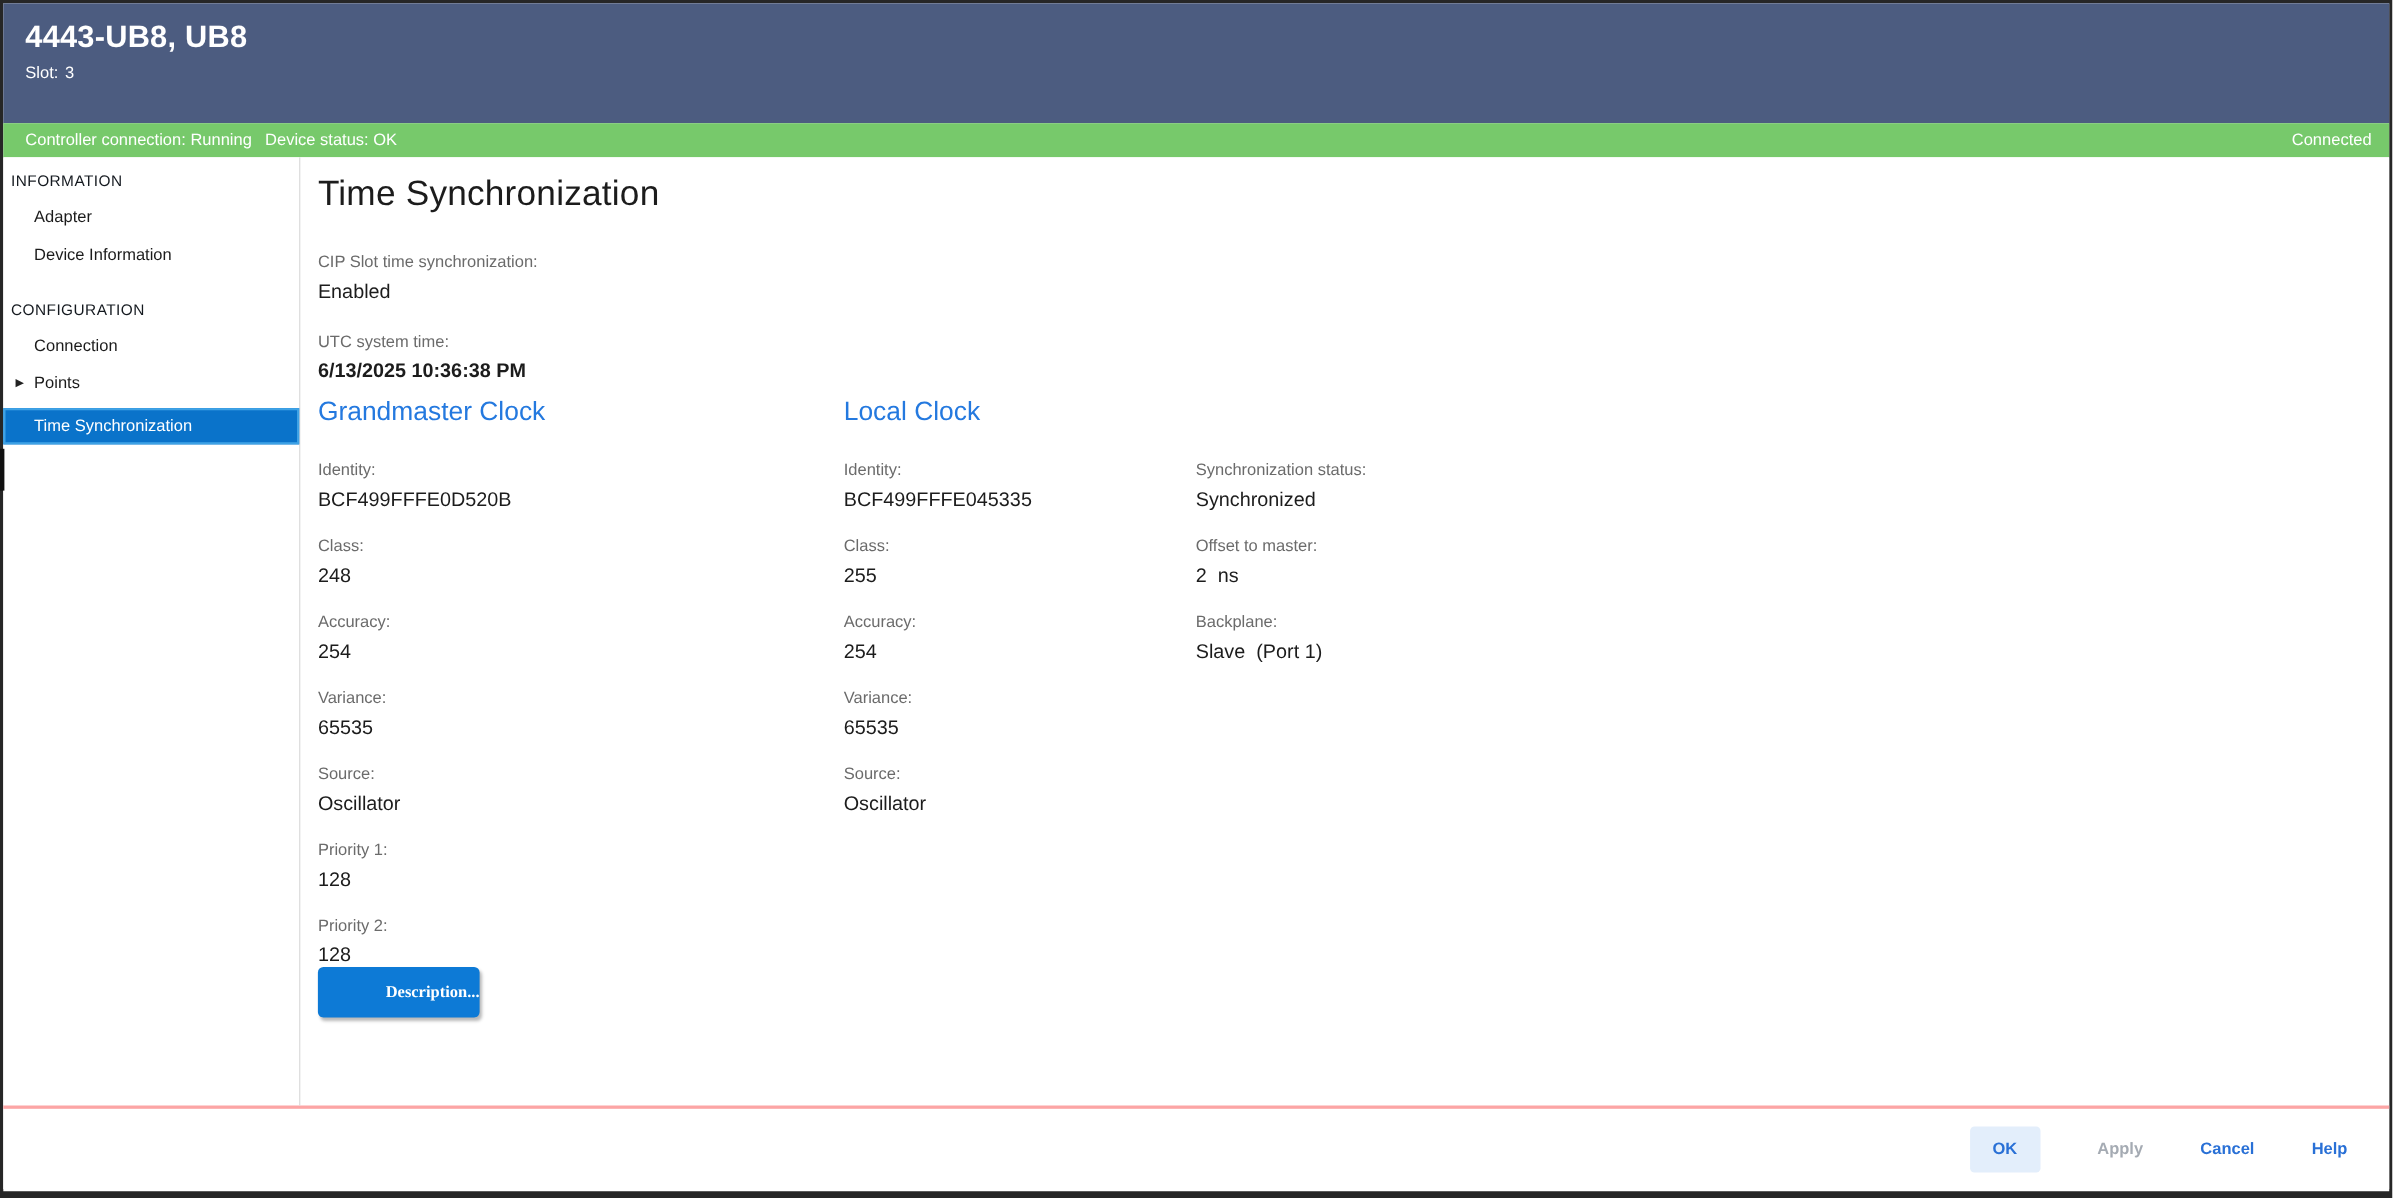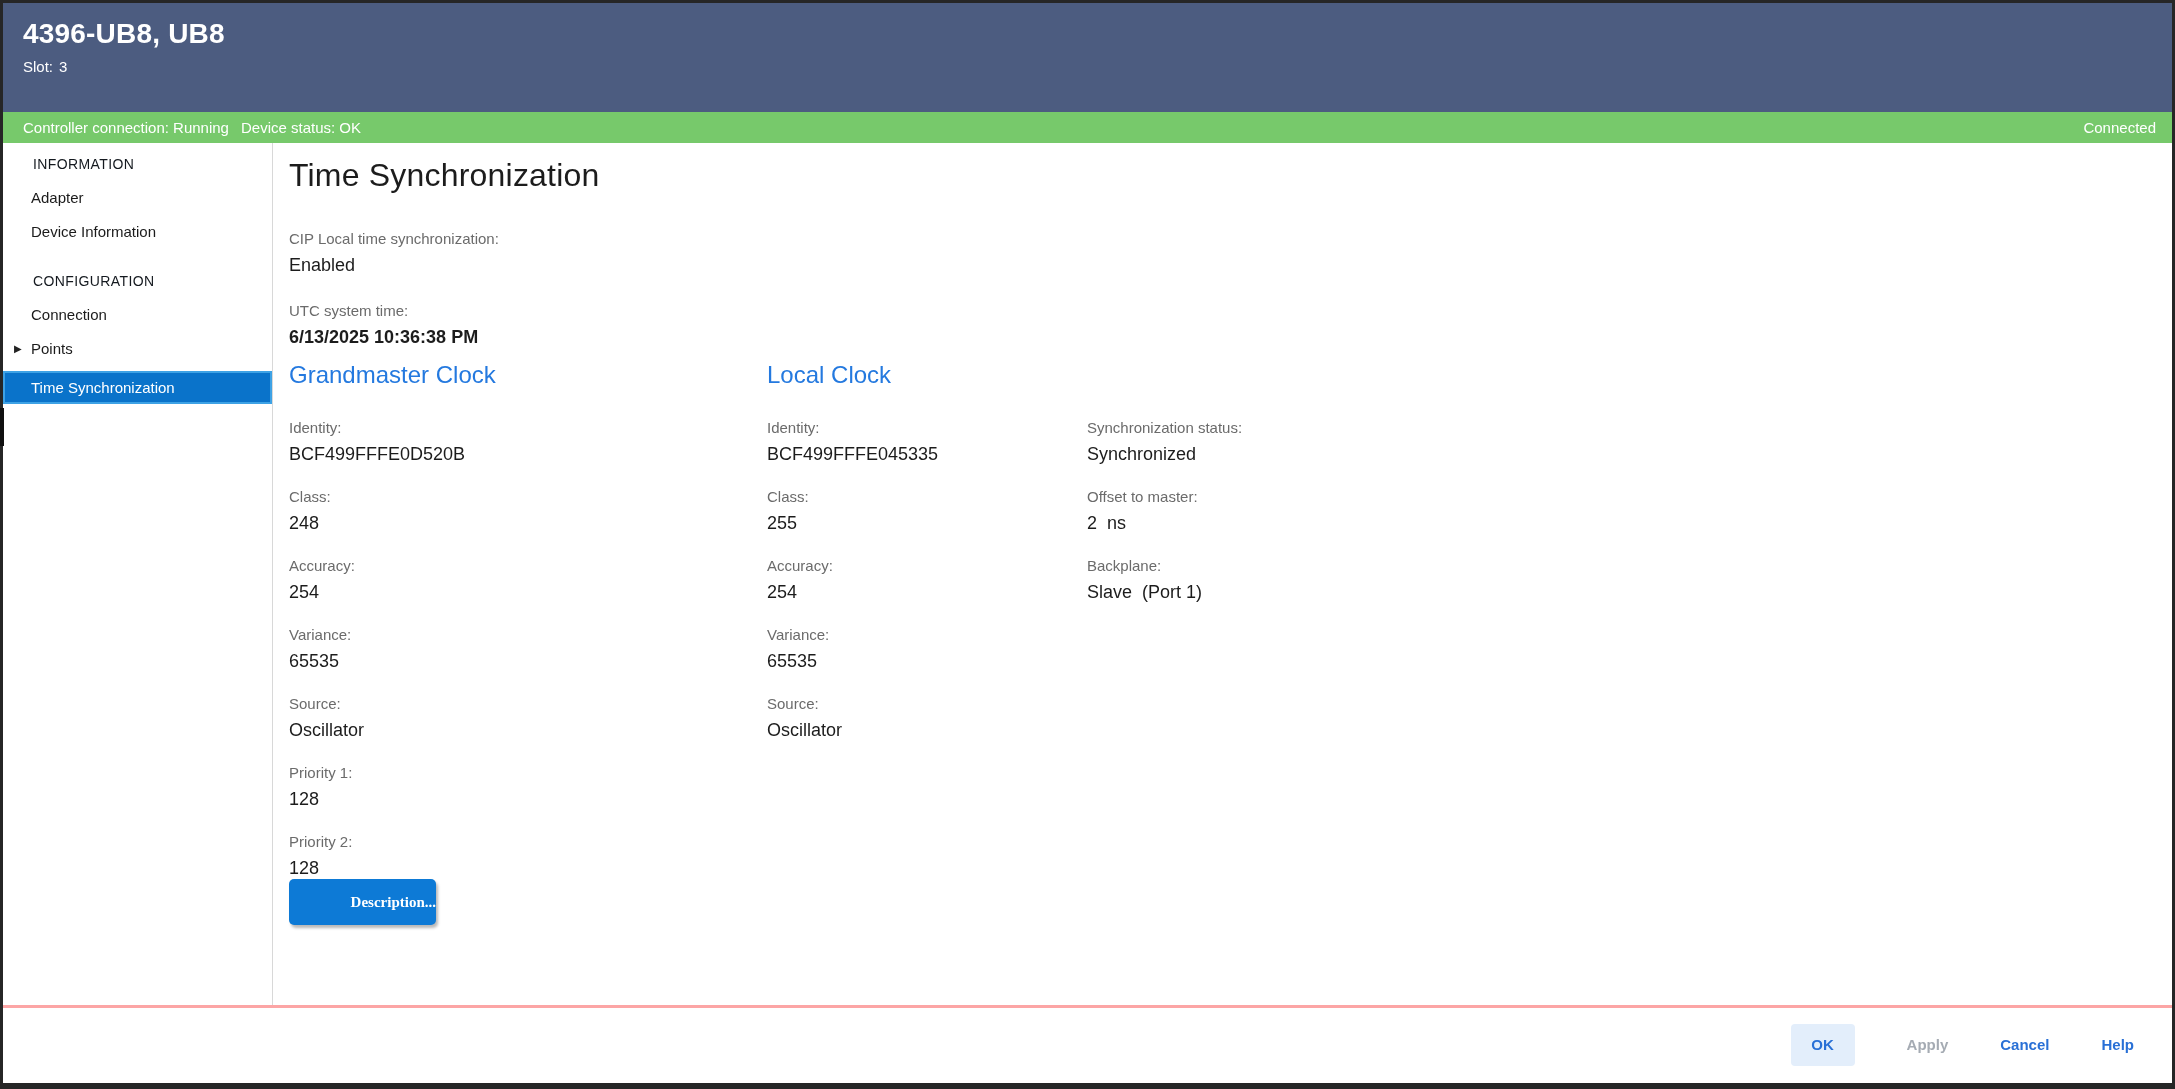--- a/index.html
+++ b/index.html
@@ -43,21 +43,21 @@
 
   .sidebar {
     width:270px; flex:0 0 270px;
     border-right:1px solid #d8d8d8;
     padding-top:4px;
     font-size:15px;
     color:#1b1f24;
   }
   .sec {
     height:34px; line-height:34px;
-    padding-left:30px;
+    padding-left:7px;
     font-size:14px; letter-spacing:0.4px;
     color:#14191f;
   }
   .sec.gap { margin-top:15px; }
   .item {
     height:34px; line-height:34px;
     padding-left:28px;
     color:#1b1b1b;
     position:relative;
     cursor:default;
@@ -134,21 +134,21 @@
     width:64px; height:42px;
   }
   .footer .fbtn.disabled { color:var(--disabled-text, #a5abb3); cursor:default; }
 </style>
 </head>
 <body>
 
 <div class="window">
 
   <div class="hdr">
-    <div class="hdr-title">4396-UB8, UB8</div>
+    <div class="hdr-title">4443-UB8, UB8</div>
     <div class="hdr-meta slot">
       <span>Slot:</span><span class="v">3</span>
     </div>
   </div>
 
   <div class="statusbar">
     <span class="seg">Controller connection: Running</span>
     <span class="seg">Device status: OK</span>
     <span class="right">Connected</span>
   </div>
@@ -169,21 +169,21 @@
       <div class="item selected">
         <span>Time Synchronization</span>
       </div>
     </nav>
 
     <main class="content">
 
       <h1 class="page-title">Time Synchronization</h1>
 
       <div class="field" style="left:16px; top:86px;">
-        <div class="f-label">CIP Local time synchronization:</div>
+        <div class="f-label">CIP Slot time synchronization:</div>
         <div class="f-value">Enabled</div>
       </div>
 
       <div class="field" style="left:16px; top:158px;">
         <div class="f-label">UTC system time:</div>
         <div class="f-value semibold">6/13/2025 10:36:38 PM</div>
       </div>
 
       <h2 class="section-heading" style="left:16px; top:216px;">Grandmaster Clock</h2>
       <h2 class="section-heading" style="left:494px; top:216px;">Local Clock</h2>

